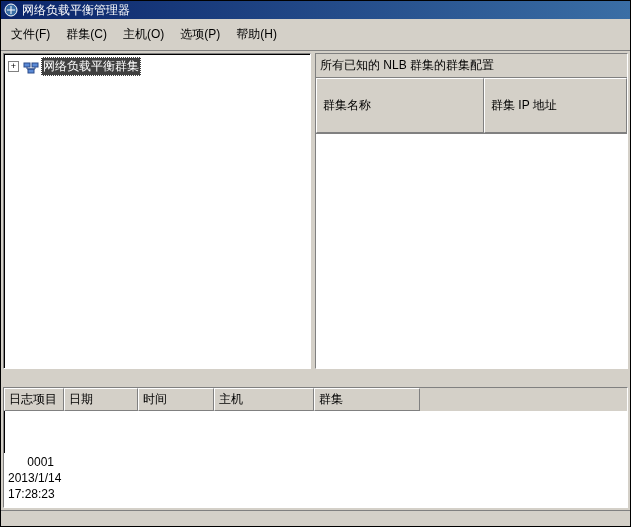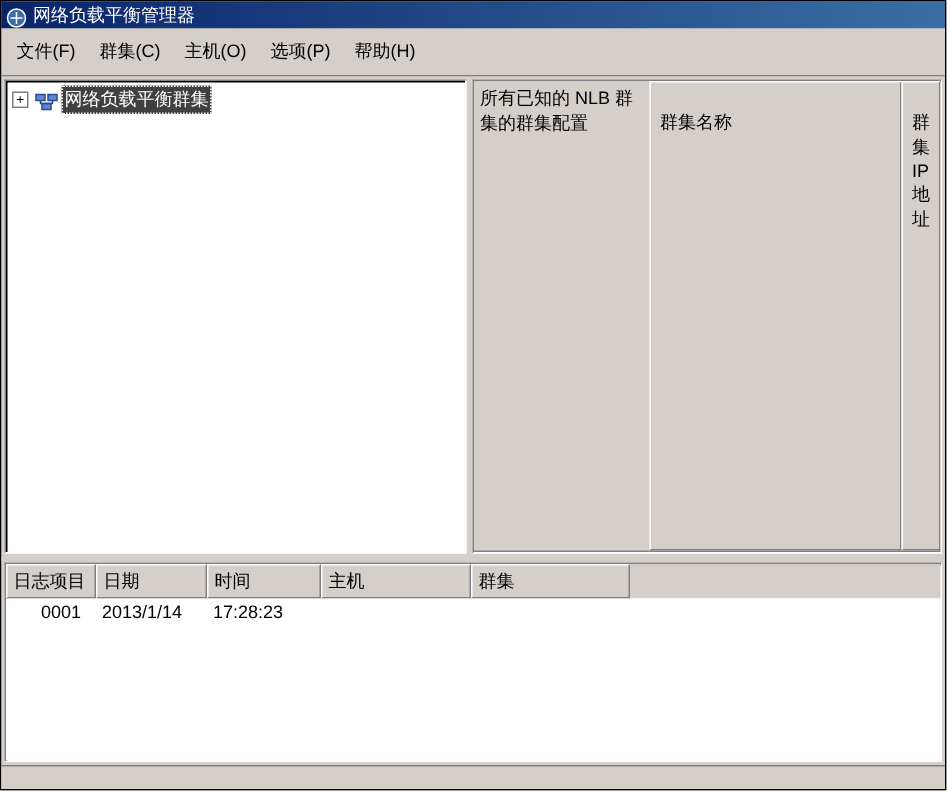--- a/index.html
+++ b/index.html
@@ -17,21 +17,21 @@
     height: 527px;
     display: flex;
     flex-direction: column;
     border: 1px solid #000;
   }
   .titlebar {
     background: linear-gradient(to right, #0a246a, #3a6ea5);
     color: #fff;
     height: 18px;
     display: flex;
-    align-items: flex-end;
+    align-items: center;
     padding: 0 3px;
     font-size: 12px;
     gap: 4px;
   }
   .titlebar .app-icon {
     width: 14px; height: 14px;
     display: inline-flex;
     align-items: center; justify-content: center;
   }
   .menubar {
@@ -68,21 +68,21 @@
     position: relative;
     overflow: hidden;
   }
   .left-pane {
     width: 308px;
     padding: 2px;
   }
   .right-pane {
     flex: 1;
     display: flex;
-    flex-direction: row;
+    flex-direction: column;
   }
   .right-header-row {
     background: #d4d0c8;
     padding: 3px 4px;
     border-bottom: 1px solid #808080;
   }
   .col-headers {
     display: flex;
     background: #d4d0c8;
     border-bottom: 1px solid #808080;
@@ -128,29 +128,30 @@
     outline: 1px dotted #fff;
     outline-offset: -1px;
   }
   .splitter-h {
     height: 4px;
     background: #d4d0c8;
     cursor: row-resize;
   }
   .bottom-pane {
     flex: 1;
-    margin: 0 2px 2px 2px;
+    margin: 12px 2px 2px 2px;
     background: #fff;
     border: 1px solid #808080;
     border-right-color: #fff;
     border-bottom-color: #fff;
     box-shadow: inset 1px 1px 0 #000;
     display: flex;
     flex-direction: column;
     min-height: 0;
+    gap: 42px;
   }
   .log-headers {
     display: flex;
     background: #d4d0c8;
   }
   .log-header {
     border: 1px solid;
     border-color: #fff #808080 #808080 #fff;
     padding: 2px 4px;
     font-size: 12px;
@@ -160,20 +161,21 @@
     text-overflow: clip;
   }
   .log-body {
     flex: 1;
     background: #fff;
     overflow: auto;
   }
   .log-row {
     display: flex;
     padding: 1px 0;
+    flex-direction: column;
   }
   .log-cell {
     padding: 1px 4px;
     overflow: hidden;
     white-space: nowrap;
   }
   .status-strip{
      height:16px;
      background:#d4d0c8;
      border-top:1px solid #808080;

